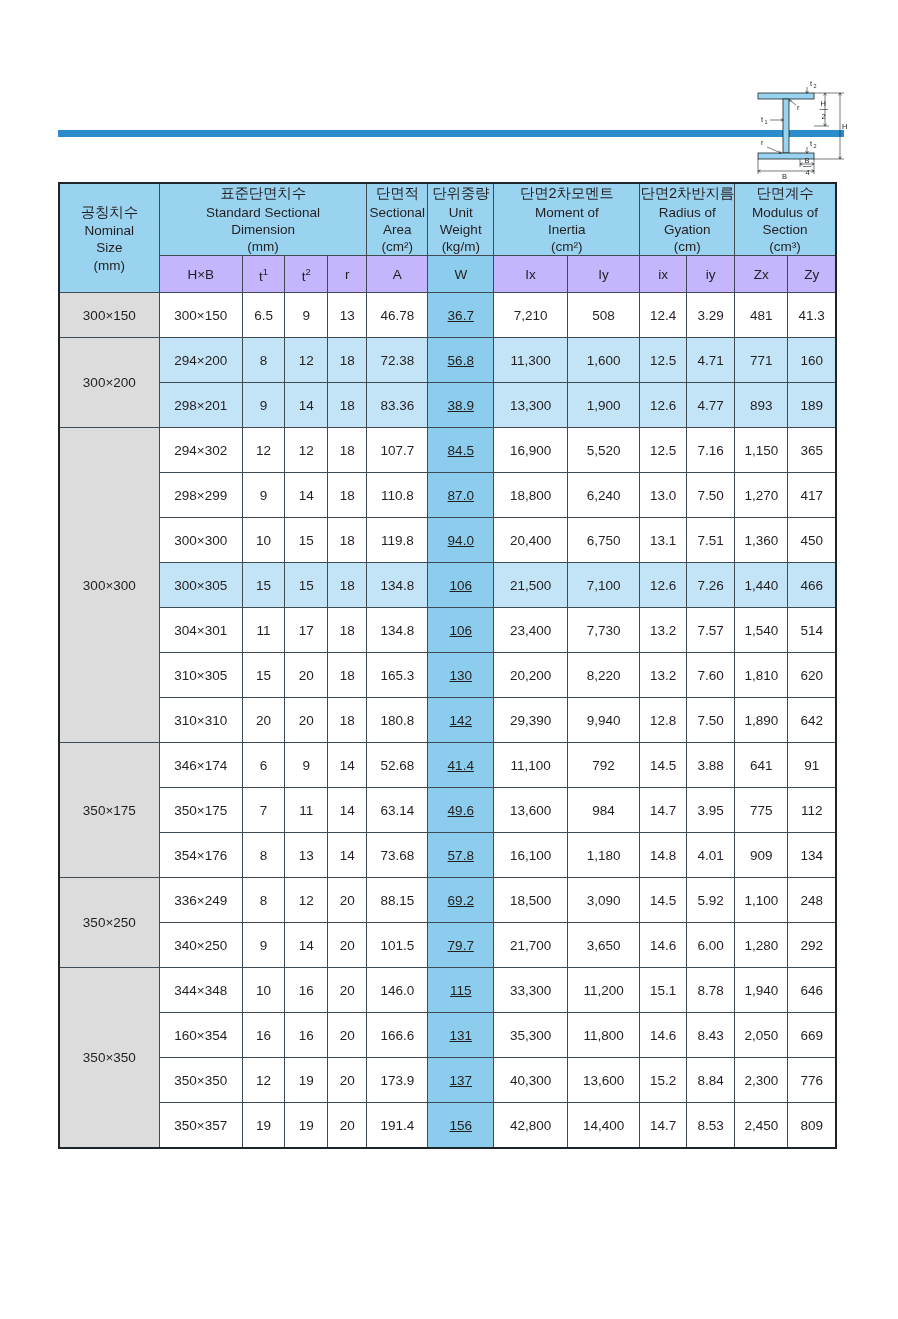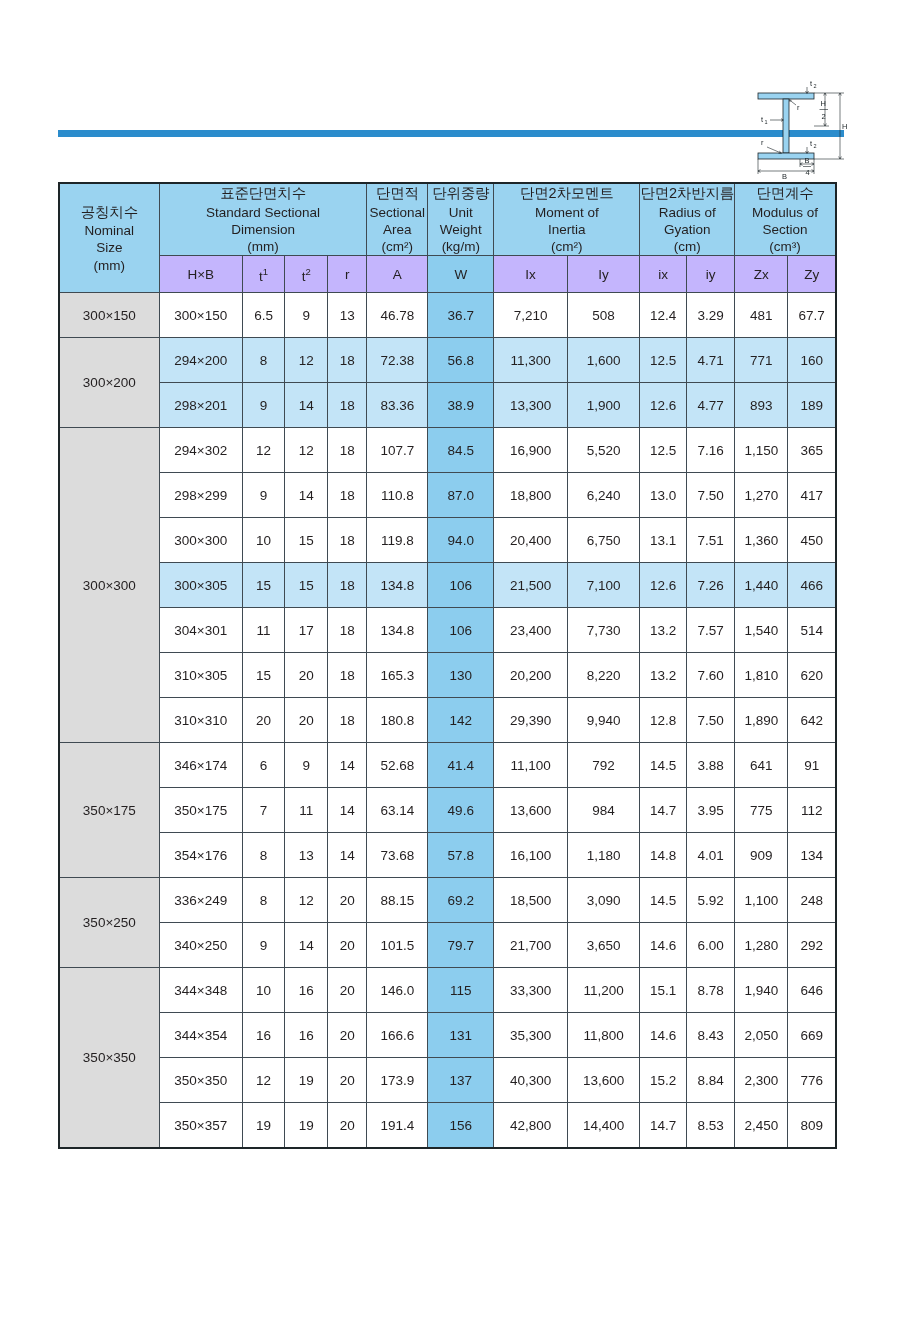--- a/index.html
+++ b/index.html
@@ -84,21 +84,21 @@
   
   .nominal {
     background: #dcdcdc;
     font-size: 14.5px;
   }
   td.cell {
     background: #ffffff;
     height: 44px;
     font-size: 14.5px;
   }
-  td.cell.w-col { background: #8ccdee; }
+  td.cell.w-col { background: #8ccdee; text-decoration: underline; }
   td.cell.hl    { background: #c3e4f7; }
   td.cell.hl.w-col { background: #8ccdee; }
 
   
   tr.group-start > td { border-top: 2px solid #1d2528; }
   tr.last-row > td { border-bottom: 2px solid #1d2528; }
 
   
   .num-r { text-align: right; padding-right: 9px; }
   .num-c { text-align: center; }
@@ -260,21 +260,21 @@
         <td class="cell num-c">6.5</td>
         <td class="cell num-c">9</td>
         <td class="cell num-c">13</td>
         <td class="cell num-c">46.78</td>
         <td class="cell num-c w-col">36.7</td>
         <td class="cell num-r">7,210</td>
         <td class="cell num-r">508</td>
         <td class="cell num-c">12.4</td>
         <td class="cell num-c">3.29</td>
         <td class="cell num-r">481</td>
-        <td class="cell num-c">67.7</td>
+        <td class="cell num-c">41.3</td>
       </tr>
       <tr class="group-start">
         <td class="nominal" rowspan="2">300×200</td>
         <td class="cell num-c hl">294×200</td>
         <td class="cell num-c hl">8</td>
         <td class="cell num-c hl">12</td>
         <td class="cell num-c hl">18</td>
         <td class="cell num-c hl">72.38</td>
         <td class="cell num-c w-col hl">56.8</td>
         <td class="cell num-r hl">11,300</td>
@@ -478,21 +478,21 @@
         <td class="cell num-c">146.0</td>
         <td class="cell num-c w-col">115</td>
         <td class="cell num-r">33,300</td>
         <td class="cell num-r">11,200</td>
         <td class="cell num-c">15.1</td>
         <td class="cell num-c">8.78</td>
         <td class="cell num-r">1,940</td>
         <td class="cell num-c">646</td>
       </tr>
       <tr>
-        <td class="cell num-c">344×354</td>
+        <td class="cell num-c">160×354</td>
         <td class="cell num-c">16</td>
         <td class="cell num-c">16</td>
         <td class="cell num-c">20</td>
         <td class="cell num-c">166.6</td>
         <td class="cell num-c w-col">131</td>
         <td class="cell num-r">35,300</td>
         <td class="cell num-r">11,800</td>
         <td class="cell num-c">14.6</td>
         <td class="cell num-c">8.43</td>
         <td class="cell num-r">2,050</td>

